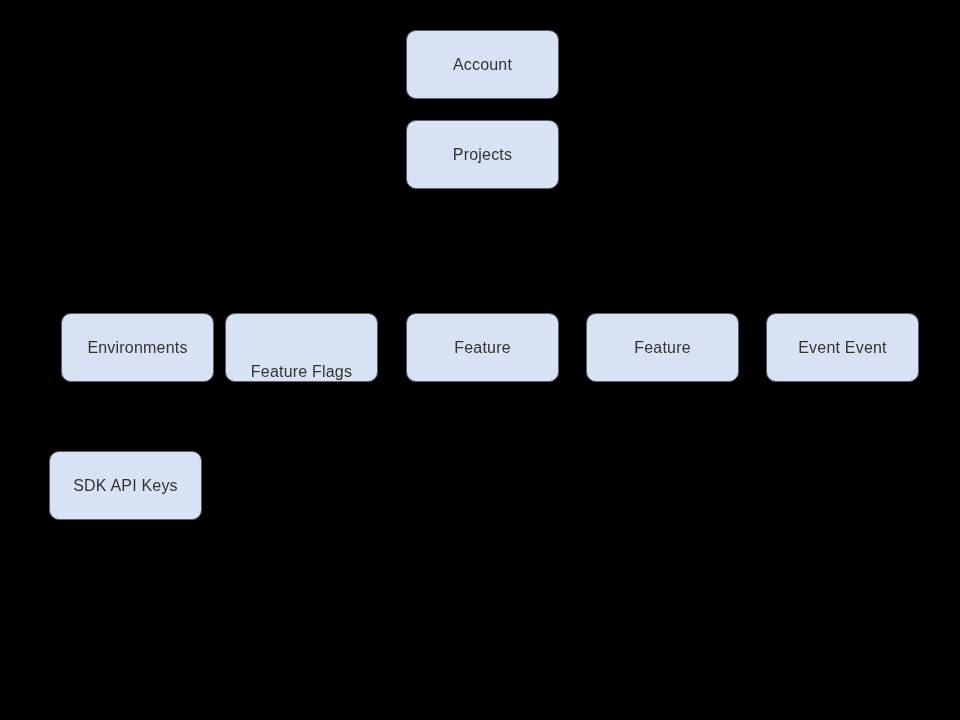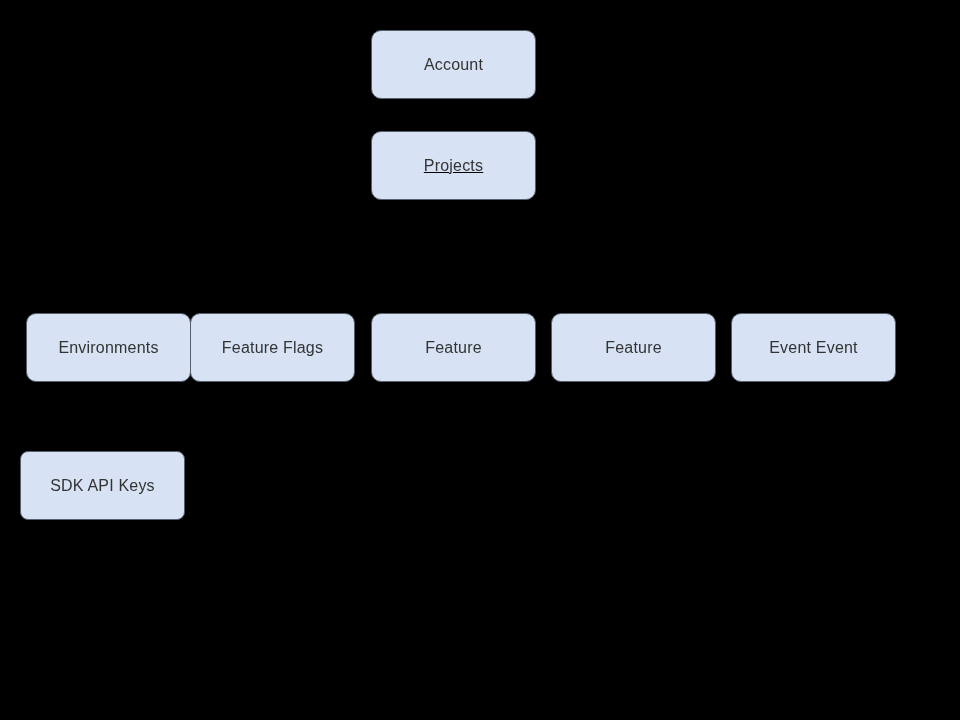--- a/index.html
+++ b/index.html
@@ -10,45 +10,46 @@
   .canvas {
     position: relative;
     width: 960px;
     height: 720px;
     background: #000000;
     overflow: hidden;
     font-family: "Liberation Sans", sans-serif;
   }
   .node {
     position: absolute;
-    width: 165px;
+    width: 153px;
     height: 69px;
     box-sizing: border-box;
     background: #d7e3f4;
     border: 1px solid #55606c;
     border-radius: 10px;
     display: flex;
     align-items: center;
     justify-content: center;
+    margin-left: 35px;
   }
   .node .label {
     color: #333333;
     font-size: 16px;
     letter-spacing: 0.2px;
     white-space: nowrap;
   }
   
   .pos-account      { left: 371px; top: 30px;  }
-  .pos-projects     { left: 371px; top: 131px; text-decoration: underline; }
+  .pos-projects     { left: 371px; top: 120px; }
   .pos-environments { left: 26px;  top: 313px; }
-  .pos-feature-flags{ left: 190px; top: 313px; }
+  .pos-feature-flags{ left: 190px; top: 313px; align-items: flex-end; }
   .pos-segments     { left: 371px; top: 313px; }
   .pos-metrics      { left: 551px; top: 313px; }
   .pos-event-types  { left: 731px; top: 313px; }
-  .pos-sdk-api-keys { left: 20px;  top: 451px; border-radius: 8px; }
+  .pos-sdk-api-keys { left: 14px;  top: 451px; }
 </style>
 </head>
 <body>
 
 <div class="canvas">
 
   <div class="node pos-account">
     <span class="label">Account</span>
   </div>
 

